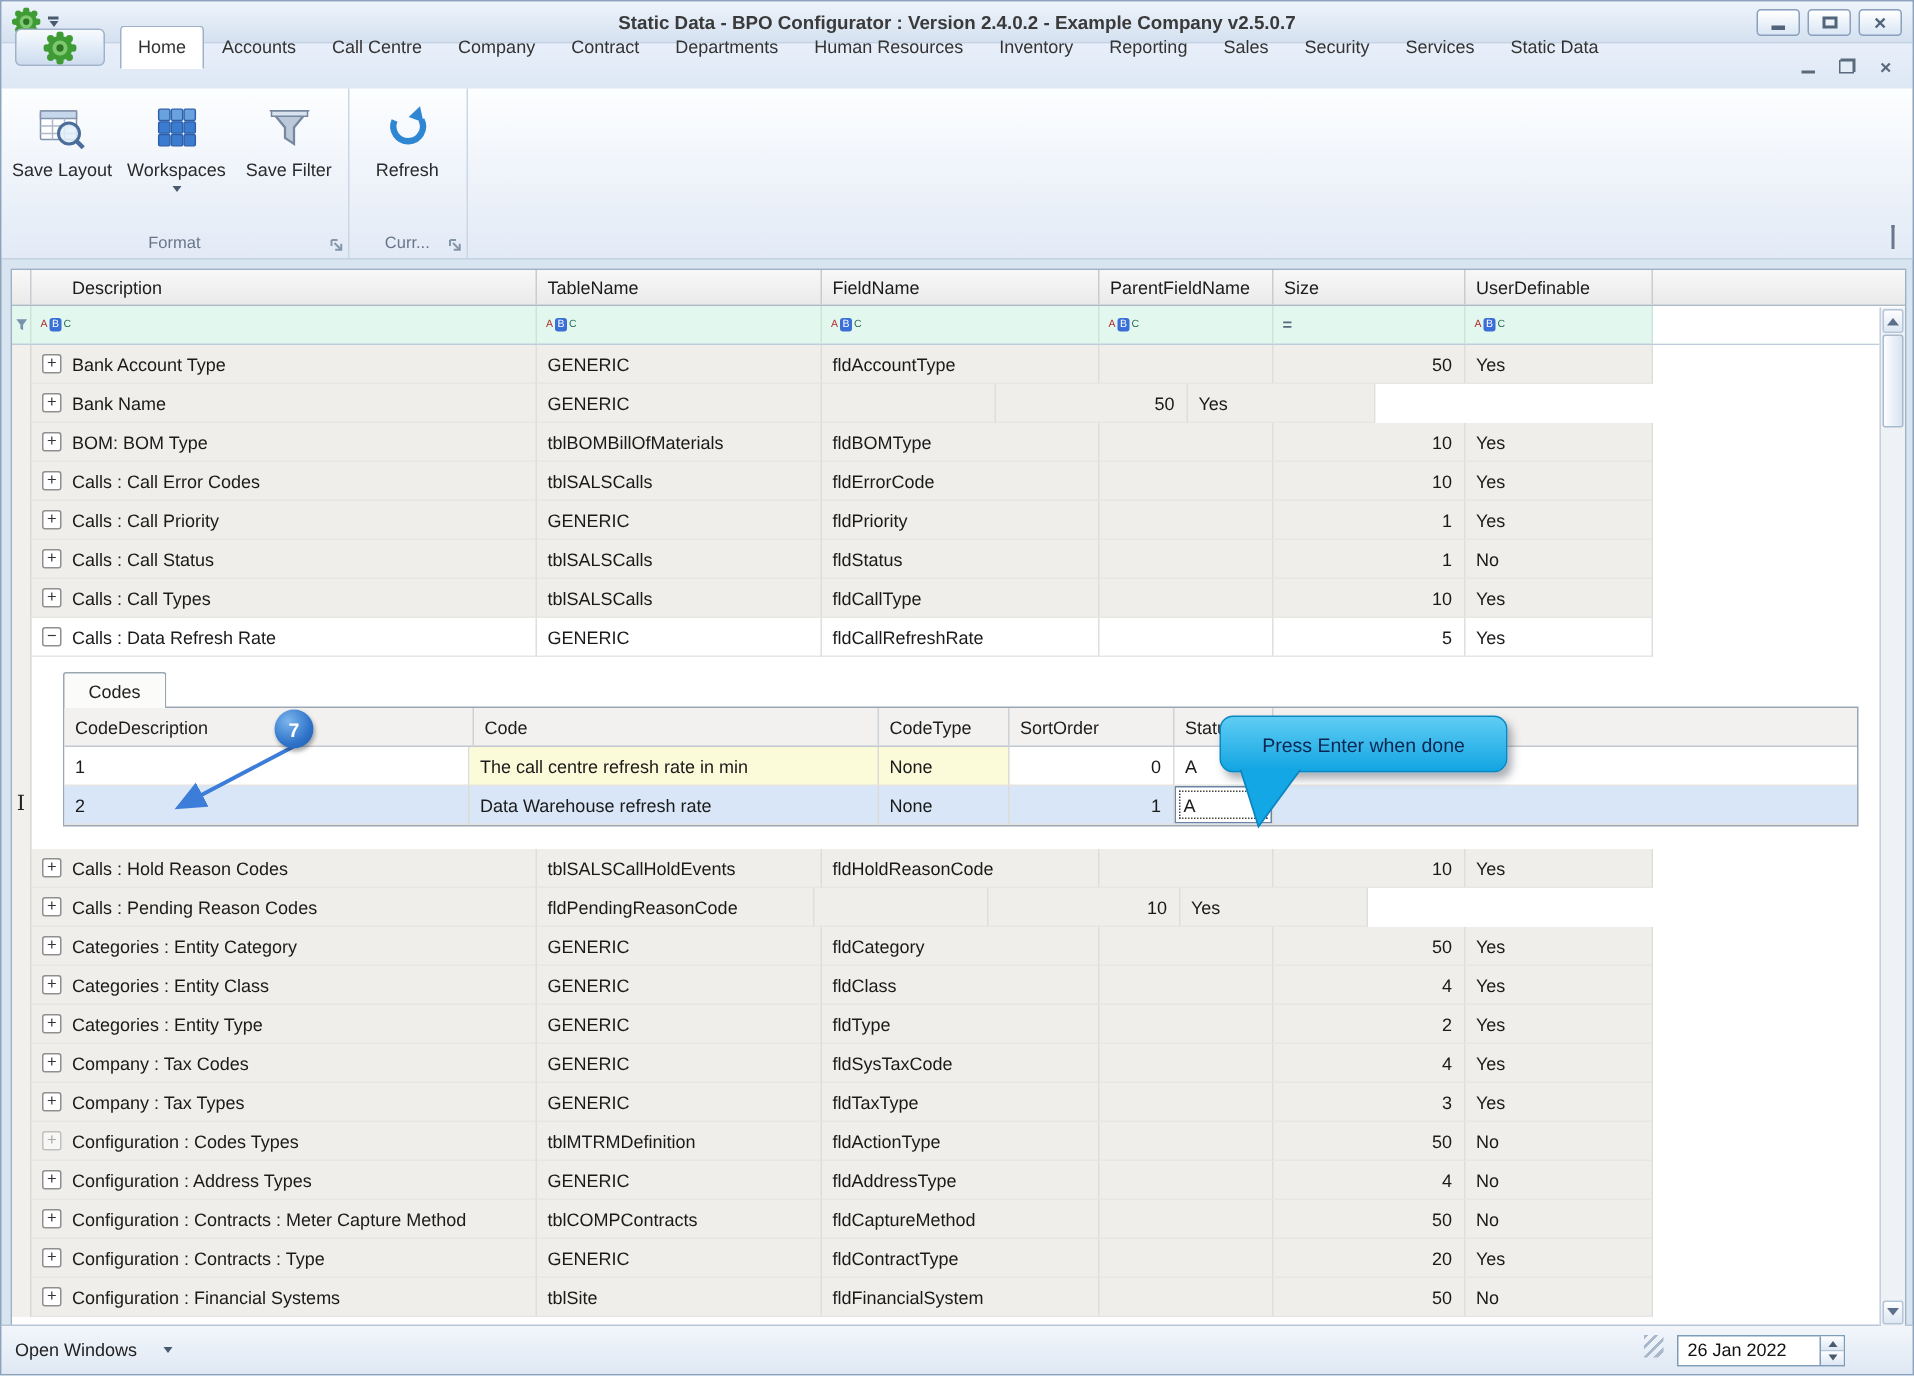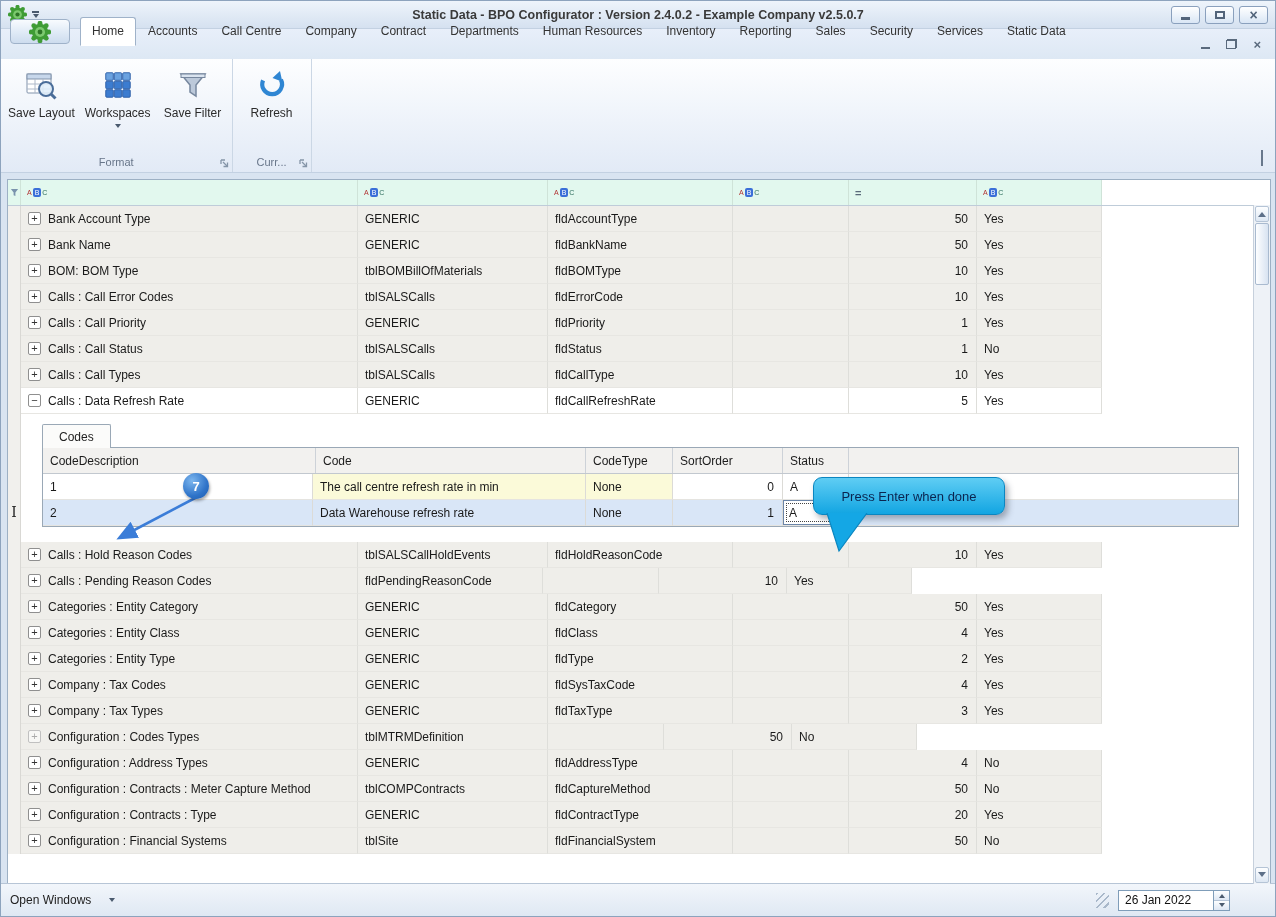--- a/index.html
+++ b/index.html
@@ -103,21 +103,21 @@
 .vscroll{position:absolute;top:25px;right:0;bottom:0;width:17px;background:#eef2f7;border-left:1px solid #c6d0dc;display:flex;flex-direction:column;z-index:5}
 .sbtn{height:16px;display:flex;align-items:center;justify-content:center;background:linear-gradient(#fdfeff,#dde7f3);border:1px solid #b5c4d6;border-radius:2px;margin:1px;flex:0 0 auto}
 .tri-up{width:0;height:0;border:4px solid transparent;border-bottom:5px solid #5d7089;margin-top:-3px}
 .tri-dn{width:0;height:0;border:4px solid transparent;border-top:5px solid #5d7089;margin-bottom:-3px}
 .sthumb{height:62px;margin:0 1px;background:linear-gradient(90deg,#fdfeff,#d8e3f1);border:1px solid #a9bacf;border-radius:2px;flex:0 0 auto}
 .strack{flex:1}
 
 
 .statusbar{position:absolute;left:0;right:0;bottom:0;height:33px;background:linear-gradient(#f2f6fb,#dfe8f3);border-top:1px solid #b7c5d6;display:flex;align-items:center;padding:0 9px}
 .sb-left{display:flex;align-items:center;gap:18px;color:#222;cursor:default}
-.sb-right{margin-left:auto;display:flex;align-items:center;gap:9px;margin-right:36px}
+.sb-right{margin-left:auto;display:flex;align-items:flex-start;gap:9px;margin-right:36px}
 .sb-grip{width:13px;height:15px;background:repeating-linear-gradient(135deg,#a9b8ca 0 2px,transparent 2px 5px)}
 .date-editor{width:112px;height:21px;background:#fff;border:1px solid #7f9db9;display:flex;align-items:stretch}
 .date-text{flex:1;display:flex;align-items:center;padding-left:6px;color:#111}
 .spin{width:16px;display:flex;flex-direction:column;border-left:1px solid #7f9db9}
 .spin .sp{flex:1;display:flex;align-items:center;justify-content:center;background:linear-gradient(#fdfeff,#dde7f3)}
 .spin .up{border-bottom:1px solid #b5c4d6}
 .tri-s-up{width:0;height:0;border:3px solid transparent;border-bottom:4px solid #4a5a6e;margin-top:-2px}
 .tri-s-dn{width:0;height:0;border:3px solid transparent;border-top:4px solid #4a5a6e;margin-bottom:-2px}
 
 
@@ -279,20 +279,30 @@
               <path d="M8.5,4.5 V8.5 H4.5" stroke="#8595a8" stroke-width="1.3" fill="none"></path>
             </svg>
         </span>
       </div>
     </div>
 
     <div class="ribbon-collapse"><span class="chev-up"></span></div>
   </div>
 
   <div class="grid">
+    <div class="hrow">
+      <div class="hind"></div>
+      <div class="hcell hdesc c-desc">Description</div>
+      <div class="hcell c-table">TableName</div>
+      <div class="hcell c-field">FieldName</div>
+      <div class="hcell c-parent">ParentFieldName</div>
+      <div class="hcell c-size" style="justify-content:flex-start;padding-left:7px">Size</div>
+      <div class="hcell c-user">UserDefinable</div>
+      <div class="hcell hfill"></div>
+    </div>
 
     <div class="frow">
       <div class="find">
         <svg width="9" height="9" viewBox="0 0 10 10">
             <polygon points="1,1 9,1 6,5 6,9 4,8 4,5" fill="#7a93ad"></polygon>
           </svg>
       </div>
       <div class="fcell c-desc">
           <span class="fic">
             <i class="fA">A</i>
@@ -349,21 +359,20 @@
           <div class="cell c-user">Yes</div>
           <div class="c-fill"></div>
         </div>
         <div class="grow">
           <div class="ind"></div>
           <div class="cell c-desc">
             <div class="expand">+</div>
             <span>Bank Name</span>
           </div>
           <div class="cell c-table">GENERIC</div>
-          <div class="cell c-field">fldBankName</div>
           <div class="cell c-parent"></div>
           <div class="cell c-size">50</div>
           <div class="cell c-user">Yes</div>
           <div class="c-fill"></div>
         </div>
         <div class="grow">
           <div class="ind"></div>
           <div class="cell c-desc">
             <div class="expand">+</div>
             <span>BOM: BOM Type</span>
@@ -568,20 +577,21 @@
           <div class="cell c-user">Yes</div>
           <div class="c-fill"></div>
         </div>
         <div class="grow">
           <div class="ind"></div>
           <div class="cell c-desc">
             <div class="expand dim">+</div>
             <span>Configuration : Codes Types</span>
           </div>
           <div class="cell c-table">tblMTRMDefinition</div>
+          <div class="cell c-field">fldActionType</div>
           <div class="cell c-parent"></div>
           <div class="cell c-size">50</div>
           <div class="cell c-user">No</div>
           <div class="c-fill"></div>
         </div>
         <div class="grow">
           <div class="ind"></div>
           <div class="cell c-desc">
             <div class="expand">+</div>
             <span>Configuration : Address Types</span>

